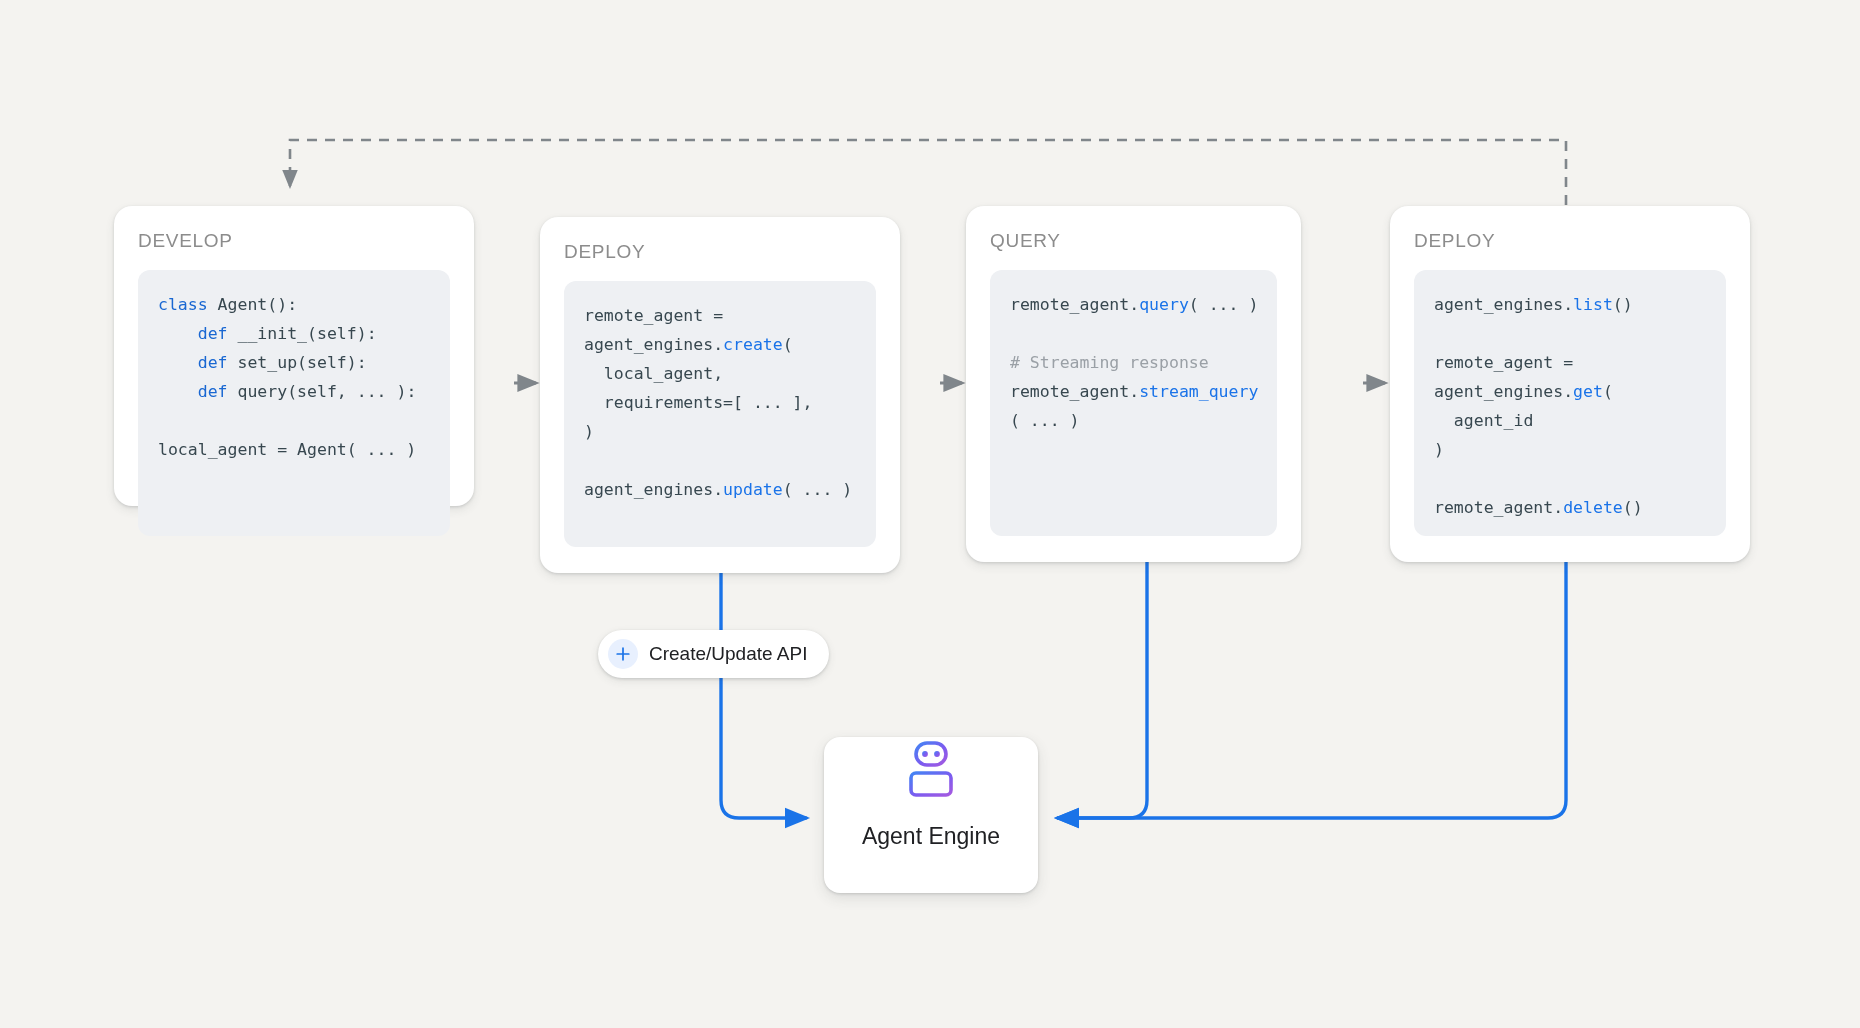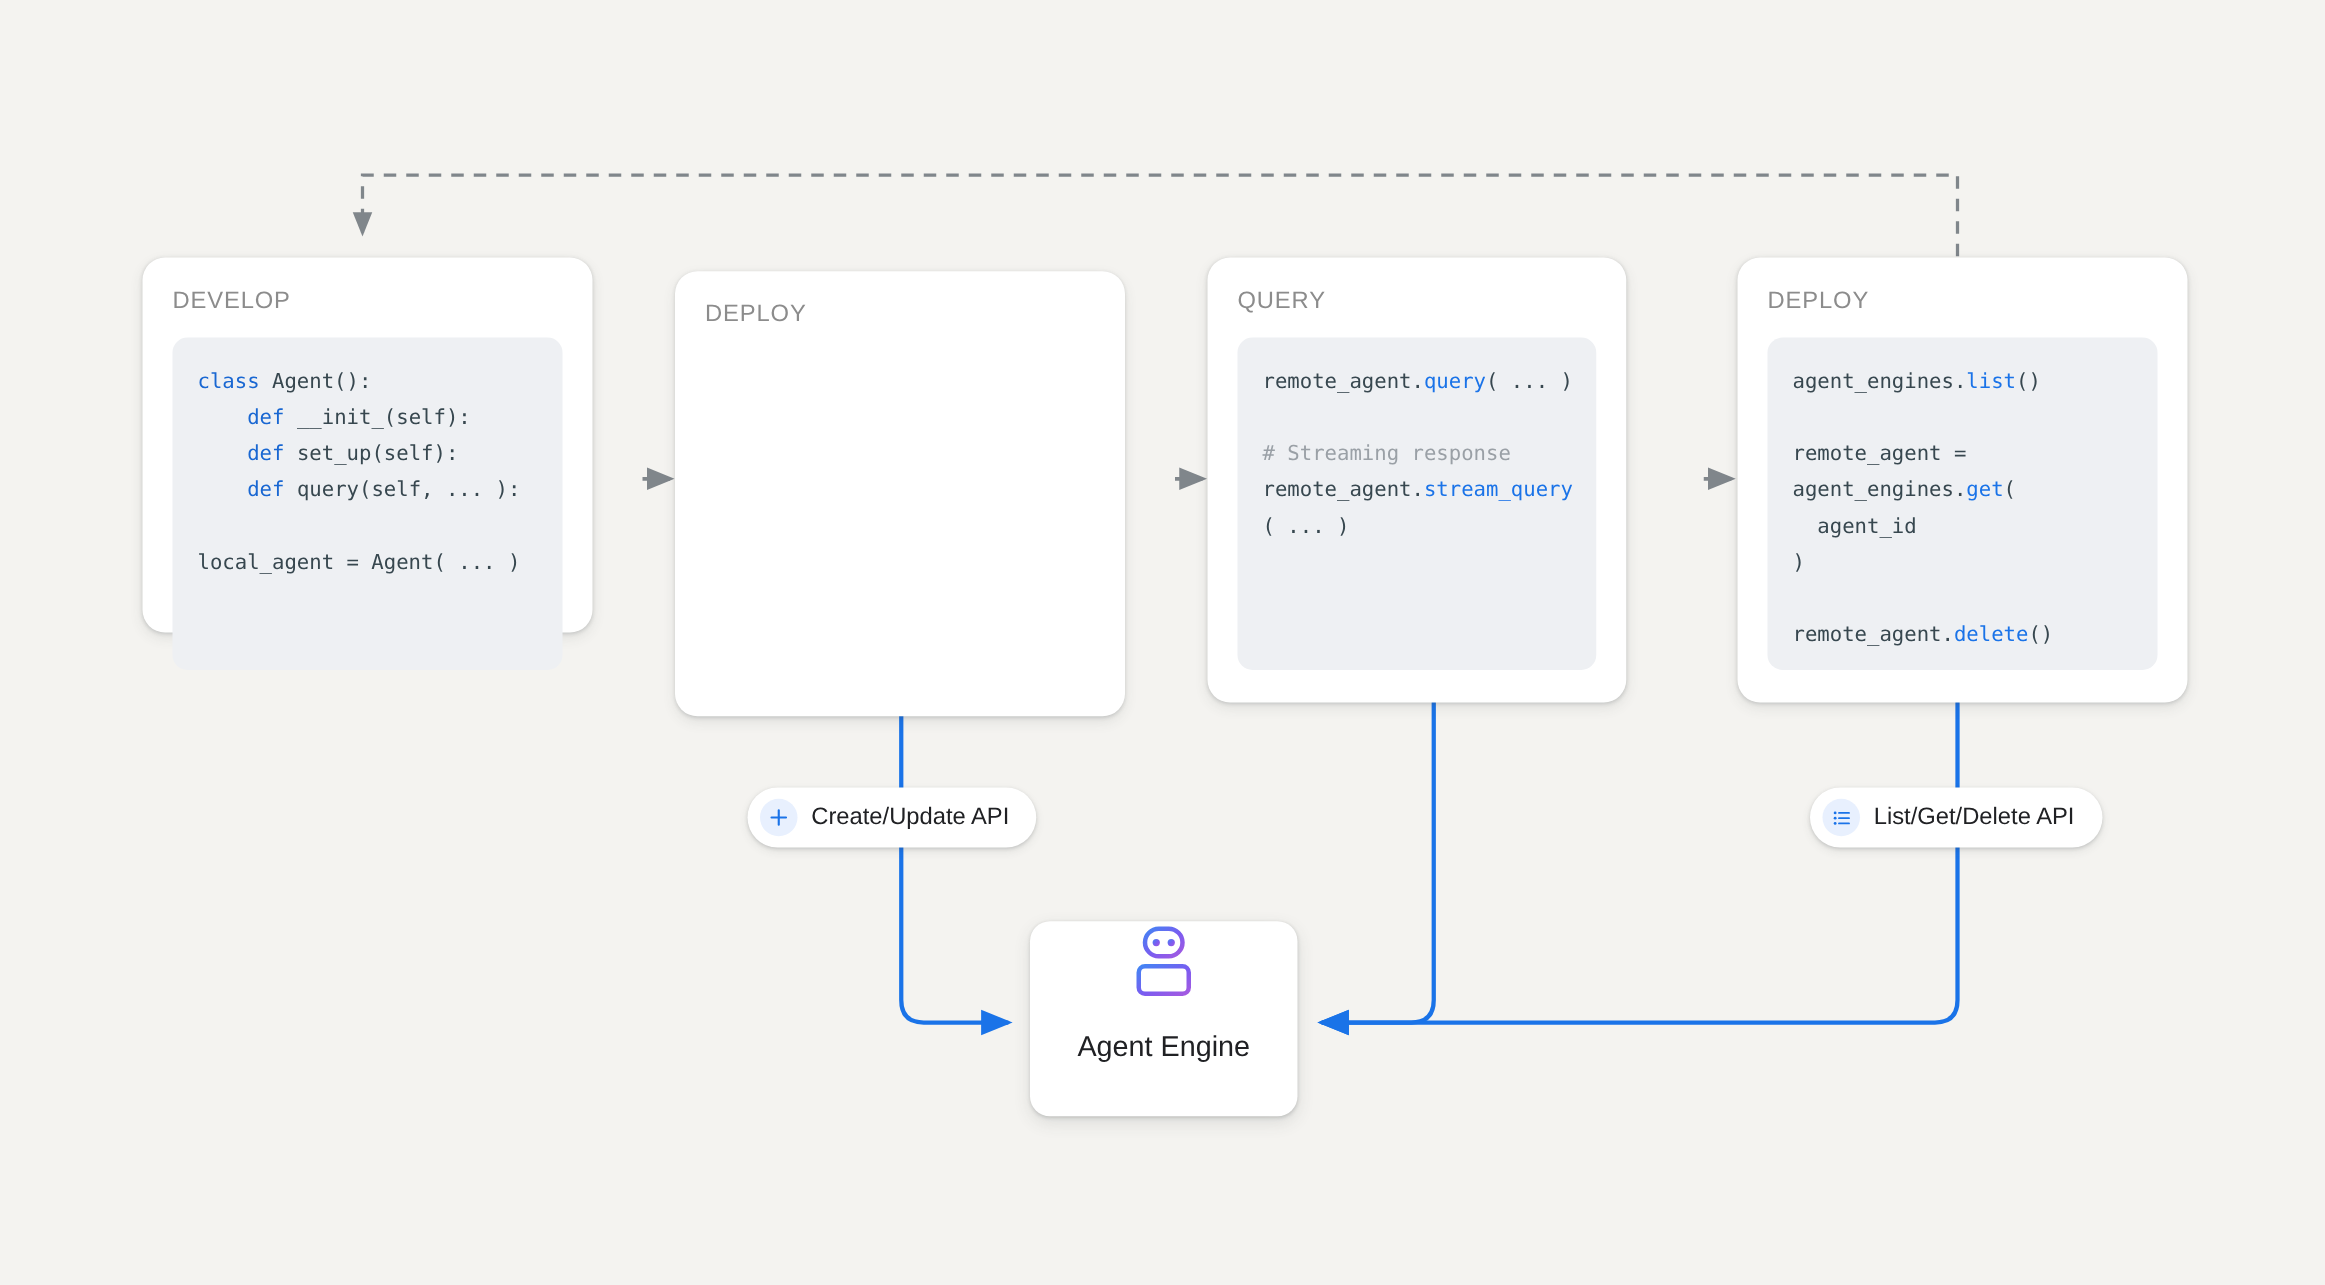--- a/index.html
+++ b/index.html
@@ -125,20 +125,27 @@
     <div class="code" style="height:266px;"><span class="kw">class </span><span>Agent():</span>
 <span>    </span><span class="kw">def </span><span>__init_(self):</span>
 <span>    </span><span class="kw">def </span><span>set_up(self):</span>
 <span>    </span><span class="kw">def </span><span>query(self, ... ):</span>
 <span></span>
 <span>local_agent = Agent( ... )</span></div>
   </div>
 
   <div class="card" style="left:540px; top:217px; width:360px; height:356px;">
     <div class="card-title">DEPLOY</div>
+    <div class="code" style="height:266px;"><span>remote_agent =</span>
+<span>agent_engines.</span><span class="fn">create</span><span>(</span>
+<span>  local_agent,</span>
+<span>  requirements=[ ... ],</span>
+<span>)</span>
+<span></span>
+<span>agent_engines.</span><span class="fn">update</span><span>( ... )</span></div>
   </div>
 
   <div class="card" style="left:966px; top:206px; width:335px; height:356px;">
     <div class="card-title">QUERY</div>
     <div class="code" style="height:266px;"><span>remote_agent.</span><span class="fn">query</span><span>( ... )</span>
 <span></span>
 <span class="cm"># Streaming response</span>
 <span>remote_agent.</span><span class="fn">stream_query</span>
 <span>( ... )</span></div>
   </div>
@@ -158,31 +165,20 @@
   <div class="pill" style="left:598px; top:630px;">
     <span class="pill-ic">
       <svg width="16" height="16" viewBox="0 0 16 16">
         <path d="M8 2.2 L8 13.8 M2.2 8 L13.8 8" stroke="#1a73e8" stroke-width="1.7" stroke-linecap="round"></path>
       </svg>
     </span>
     <span>Create/Update API</span>
   </div>
 
 
-  <div class="pill" style="left:1448px; top:630px;">
-    <span class="pill-ic">
-      <svg width="17" height="17" viewBox="0 0 17 17">
-        <circle cx="3.1" cy="4.3" r="1.15" fill="#1a73e8"></circle>
-        <circle cx="3.1" cy="8.5" r="1.15" fill="#1a73e8"></circle>
-        <circle cx="3.1" cy="12.7" r="1.15" fill="#1a73e8"></circle>
-        <path d="M6.2 4.3 L14.2 4.3 M6.2 8.5 L14.2 8.5 M6.2 12.7 L14.2 12.7" stroke="#1a73e8" stroke-width="1.5" stroke-linecap="round"></path>
-      </svg>
-    </span>
-    <span>List/Get/Delete API</span>
-  </div>
 
   <div class="engine" style="left:824px; top:737px; width:214px; height:156px;">
     <span>
       <svg width="62" height="66" viewBox="0 0 62 66">
         <rect x="16" y="6" width="30" height="22" rx="11" fill="none" stroke="url(#robotGrad)" stroke-width="3.6"></rect>
         <circle cx="25" cy="17" r="2.9" fill="url(#robotGrad)"></circle>
         <circle cx="37" cy="17" r="2.9" fill="url(#robotGrad)"></circle>
         <path d="M31 28 L31 35" stroke="url(#robotGrad)" stroke-width="3.4" stroke-linecap="round"></path>
         <rect x="11" y="36" width="40" height="22" rx="5" fill="none" stroke="url(#robotGrad)" stroke-width="3.6"></rect>
       </svg>

